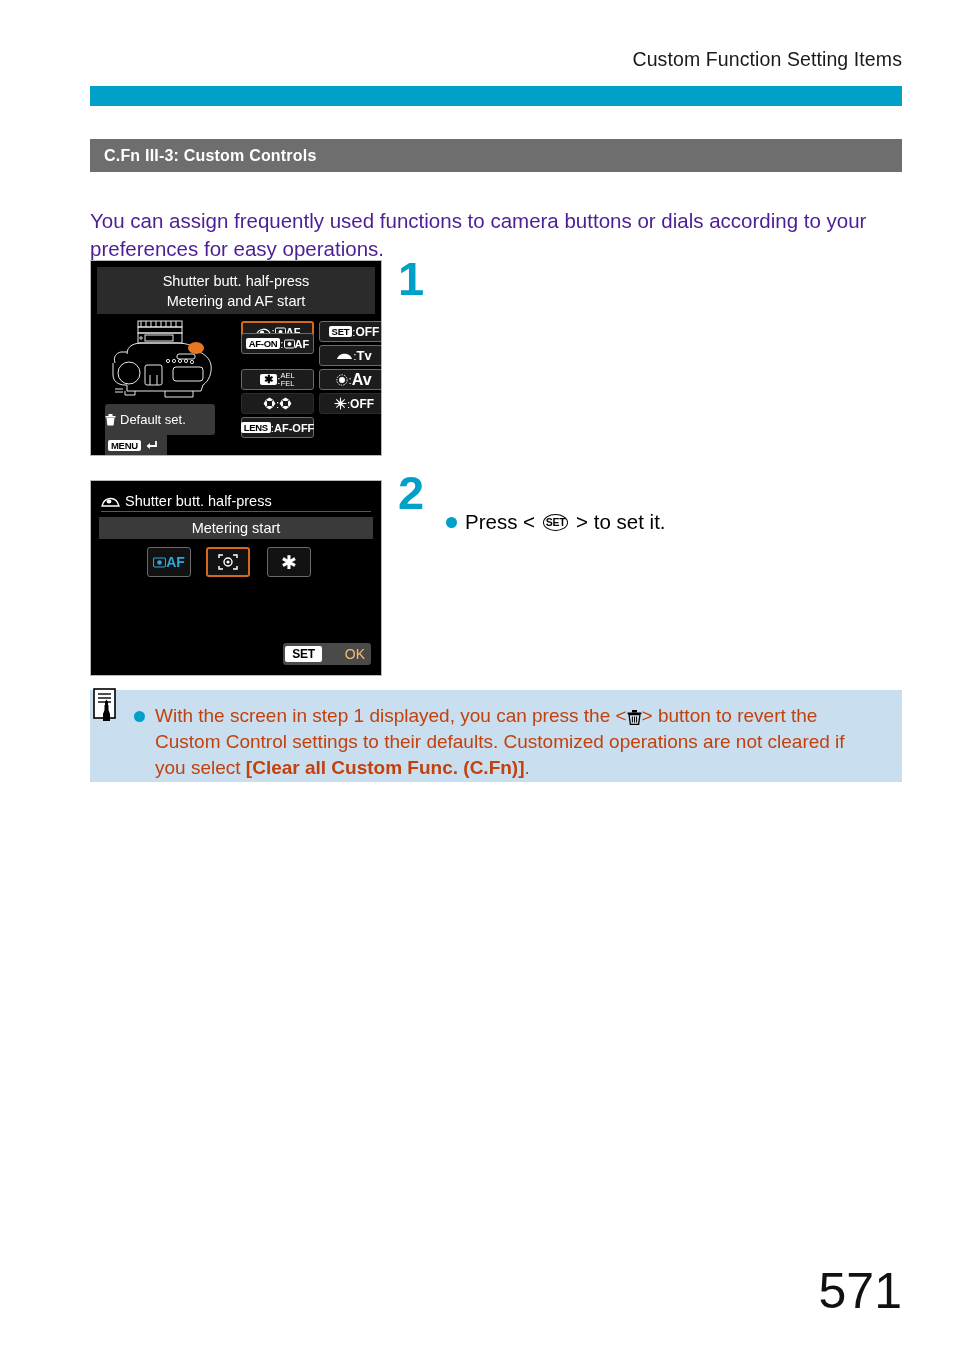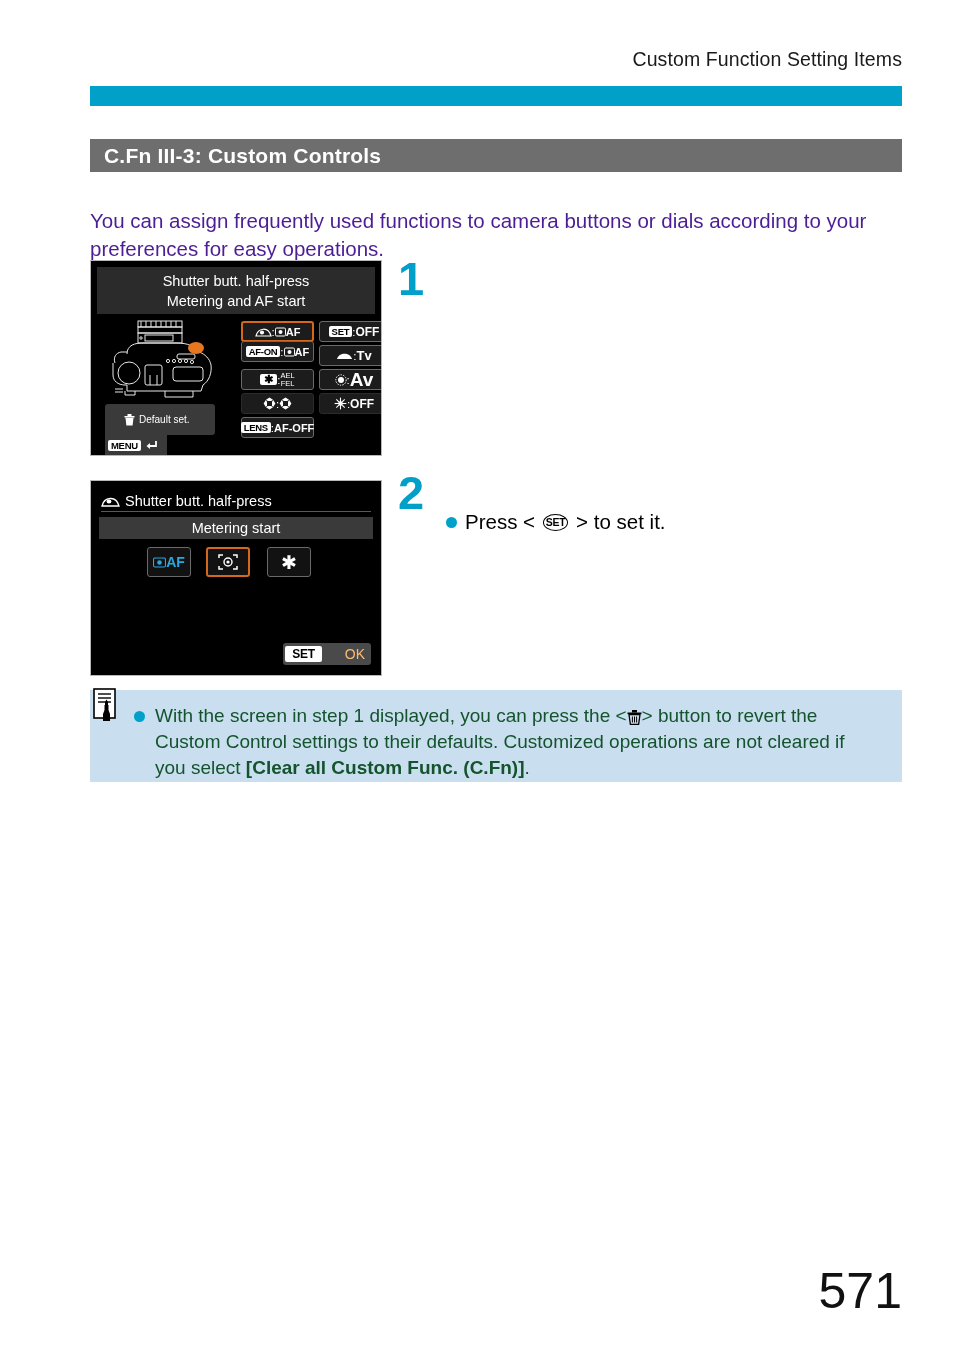--- a/index.html
+++ b/index.html
@@ -32,21 +32,21 @@
   
   .section-band {
     position: absolute;
     left: 90px; top: 139px;
     width: 812px; height: 33px;
     background: #6E6E6E;
     display: flex; align-items: center;
   }
   .section-band .label {
     color: #ffffff;
-    font-size: 21px;
+    font-size: 16px;
     font-weight: bold;
     padding-left: 14px;
     letter-spacing: 0.2px;
   }
 
   
   .intro {
     position: absolute;
     left: 90px; top: 186px;
     width: 790px;
@@ -79,22 +79,22 @@
     border-radius:3px;
     color:#ffffff;
     display:flex; align-items:center; justify-content:center;
     font-size:11.5px;
     white-space:nowrap;
   }
   .chip.sel { border-color:#D2691E; border-width:2px; }
   .s1-default {
     position:absolute; left:14px; top:143px; width:110px; height:31px;
     background:#3a3a3a; border-radius:3px;
-    display:flex; align-items:center; gap:4px; padding-left:19px;
-    color:#fff; font-size:10px;
+    display:flex; align-items:center; gap:4px; padding-left:0;
+    color:#fff; font-size:13px;
   }
   .s1-menu {
     position:absolute; left:14px; top:167px; width:62px; height:35px;
     background:#3a3a3a; border-radius:3px;
     display:flex; align-items:center; gap:4px; padding-left:3px;
   }
   .kbd {
     background:#ffffff; color:#000000;
     font-size:9.5px; font-weight:bold;
     padding:1px 3px; border-radius:2px;
@@ -166,21 +166,21 @@
     position:absolute; left:90px; top:690px;
     width:812px; height:92px;
     background:#C9DFEF;
   }
   .note-icon { position:absolute; left:0px; top:-2px; width:32px; height:36px; }
   .note-body {
     position:absolute; left:44px; top:13px; right:26px;
     display:flex; gap:10px;
   }
   .note-text {
-    font-size:19px; line-height:26px; color:#14532d;
+    font-size:19px; line-height:26px; color:#c2410c;
   }
   .note-text b { font-weight:bold; }
   .trashglyph {
     display:inline-block; width:15px; height:16px; vertical-align:-3px;
   }
 
   
   .page-num {
     position:absolute; right:52px; bottom:25px;
     font-size:50px; color:#111;
@@ -274,21 +274,21 @@
     </div>
   </div>
   <div class="grid-cell gc-right" style="top:60px;">
     <div class="chip" style="width:100%;height:100%;">
       <span class="kbd">SET</span>
       <span>:</span>
       <span style="font-size:12px;font-weight:bold;">OFF</span>
     </div>
   </div>
 
-  <div class="grid-cell gc-left" style="top:80px;">
+  <div class="grid-cell gc-left" style="top:72px;">
     <div class="chip" style="width:100%;height:100%;">
       <span class="kbd">AF-ON</span>
       <span>:</span>
       <svg width="11" height="10" viewBox="0 0 11 10">
         <rect x="0.5" y="1" width="10" height="8" rx="1.2" fill="none" stroke="#fff" stroke-width="1"></rect>
         <circle cx="5.5" cy="5" r="2" fill="#fff"></circle>
       </svg>
       <span style="font-size:11px;font-weight:bold;">AF</span>
     </div>
   </div>
@@ -309,21 +309,21 @@
       <span style="font-size:7.5px;line-height:8px;text-align:center;">AEL<br>FEL</span>
     </div>
   </div>
   <div class="grid-cell gc-right" style="top:108px;">
     <div class="chip" style="width:100%;height:100%;">
       <svg width="12" height="12" viewBox="0 0 12 12">
         <circle cx="6" cy="6" r="5.2" fill="none" stroke="#fff" stroke-width="1" stroke-dasharray="1.4 1.2"></circle>
         <circle cx="6" cy="6" r="3" fill="#fff"></circle>
       </svg>
       <span>:</span>
-      <span style="font-size:19px;font-weight:bold;">Av</span>
+      <span style="font-size:16px;font-weight:bold;">Av</span>
     </div>
   </div>
 
   <div class="grid-cell gc-left" style="top:132px;">
     <div class="chip" style="width:100%;height:100%;border-color:#2b2b2b;">
       <svg width="13" height="13" viewBox="0 0 13 13">
         <g fill="#fff">
           <path d="M6.5 0.6 L10 2.8 L8.2 4 L4.8 4 L3 2.8 Z"></path>
           <path d="M12.4 6.5 L10.2 10 L9 8.2 L9 4.8 L10.2 3 Z"></path>
           <path d="M6.5 12.4 L3 10.2 L4.8 9 L8.2 9 L10 10.2 Z"></path>

